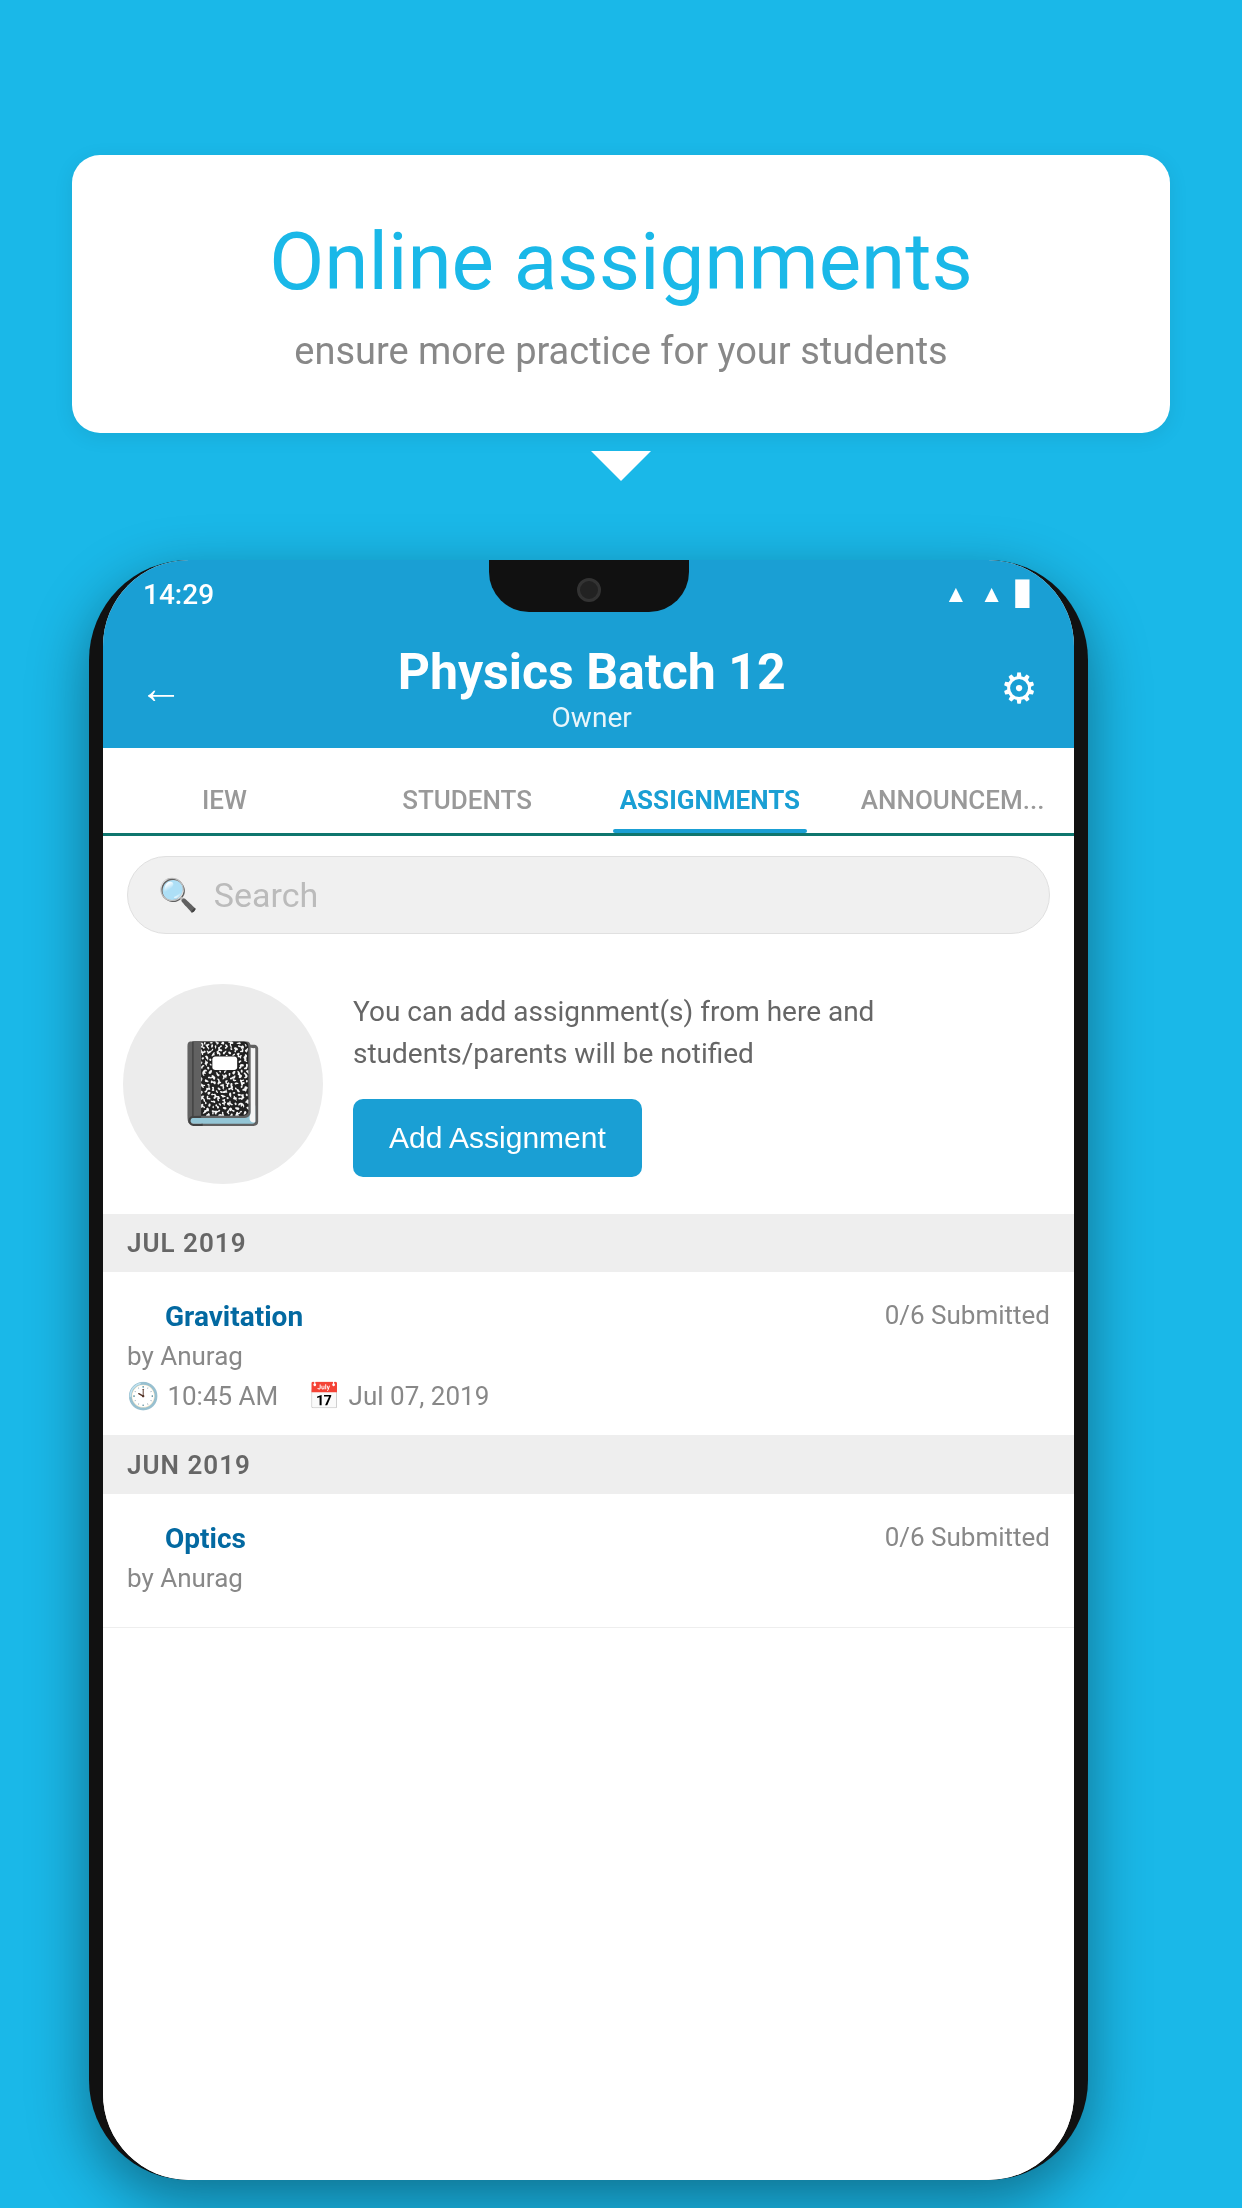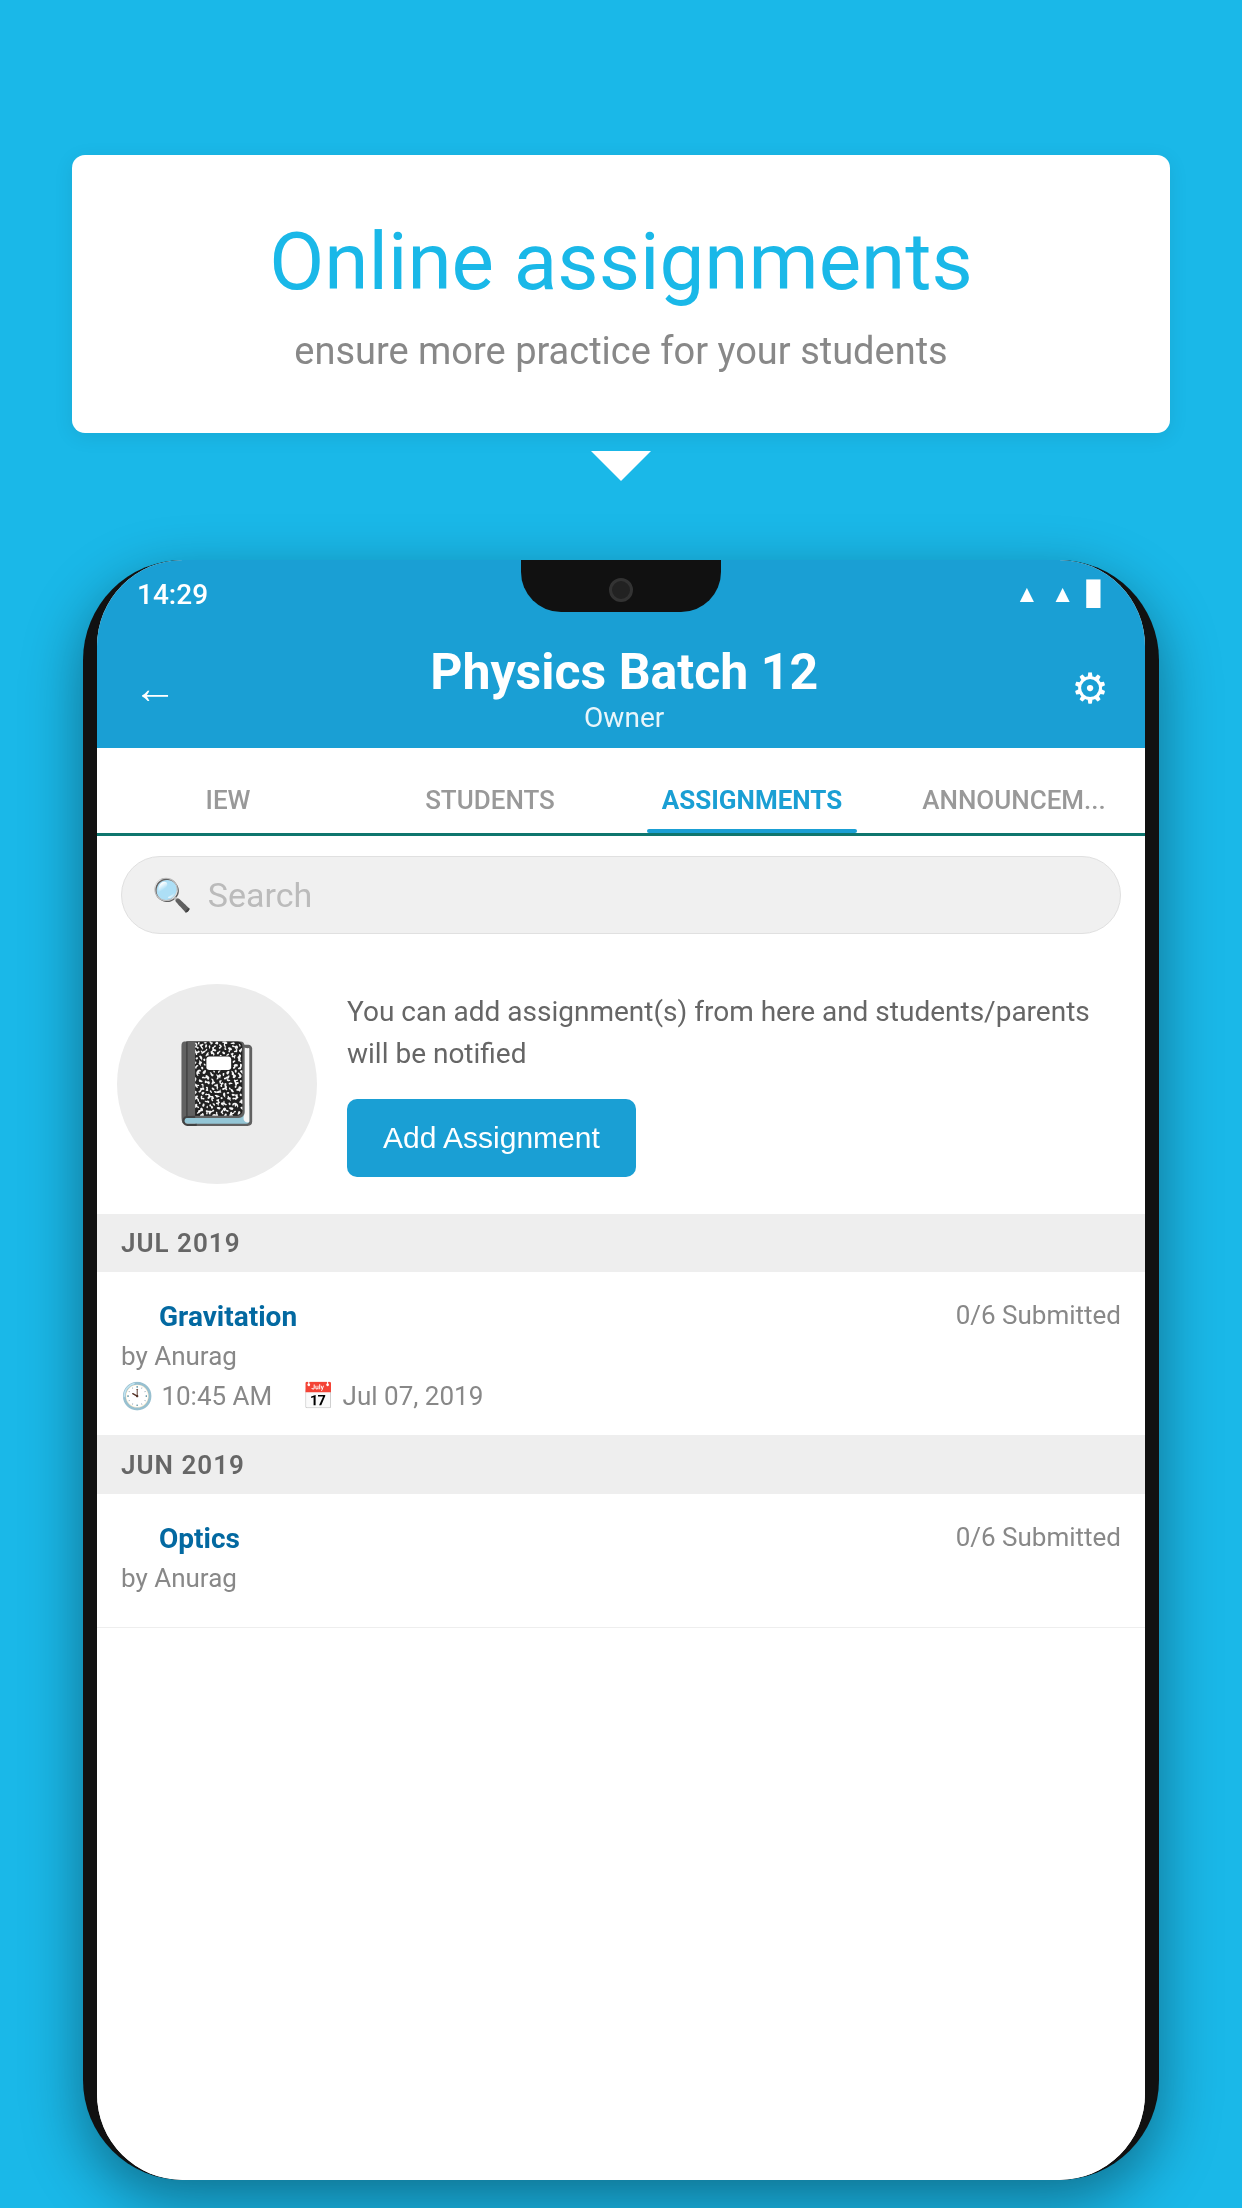--- a/index.html
+++ b/index.html
@@ -14,21 +14,21 @@
 
     
     .speech-bubble-container {
       position: absolute;
       top: 155px;
       left: 72px;
       right: 72px;
     }
     .speech-bubble {
       background: white;
-      border-radius: 13px;
+      border-radius: 28px;
       padding: 60px 70px 60px 70px;
       position: relative;
       box-shadow: 0 4px 20px rgba(0,0,0,0.08);
     }
     .speech-bubble::after {
       content: '';
       position: absolute;
       bottom: -48px;
       left: 50%;
       transform: translateX(-50%);
@@ -47,22 +47,22 @@
       font-size: 38px;
       color: #888;
       text-align: center;
       font-weight: 400;
     }
 
     
     .phone-frame {
       position: absolute;
       top: 560px;
-      left: 83px;
-      width: 1076px;
+      left: 89px;
+      width: 999px;
       height: 1620px;
       background: #111;
       border-radius: 100px;
       box-shadow: 0 20px 60px rgba(0,0,0,0.4);
       overflow: hidden;
     }
 
     
     .phone-screen {
       position: absolute;

